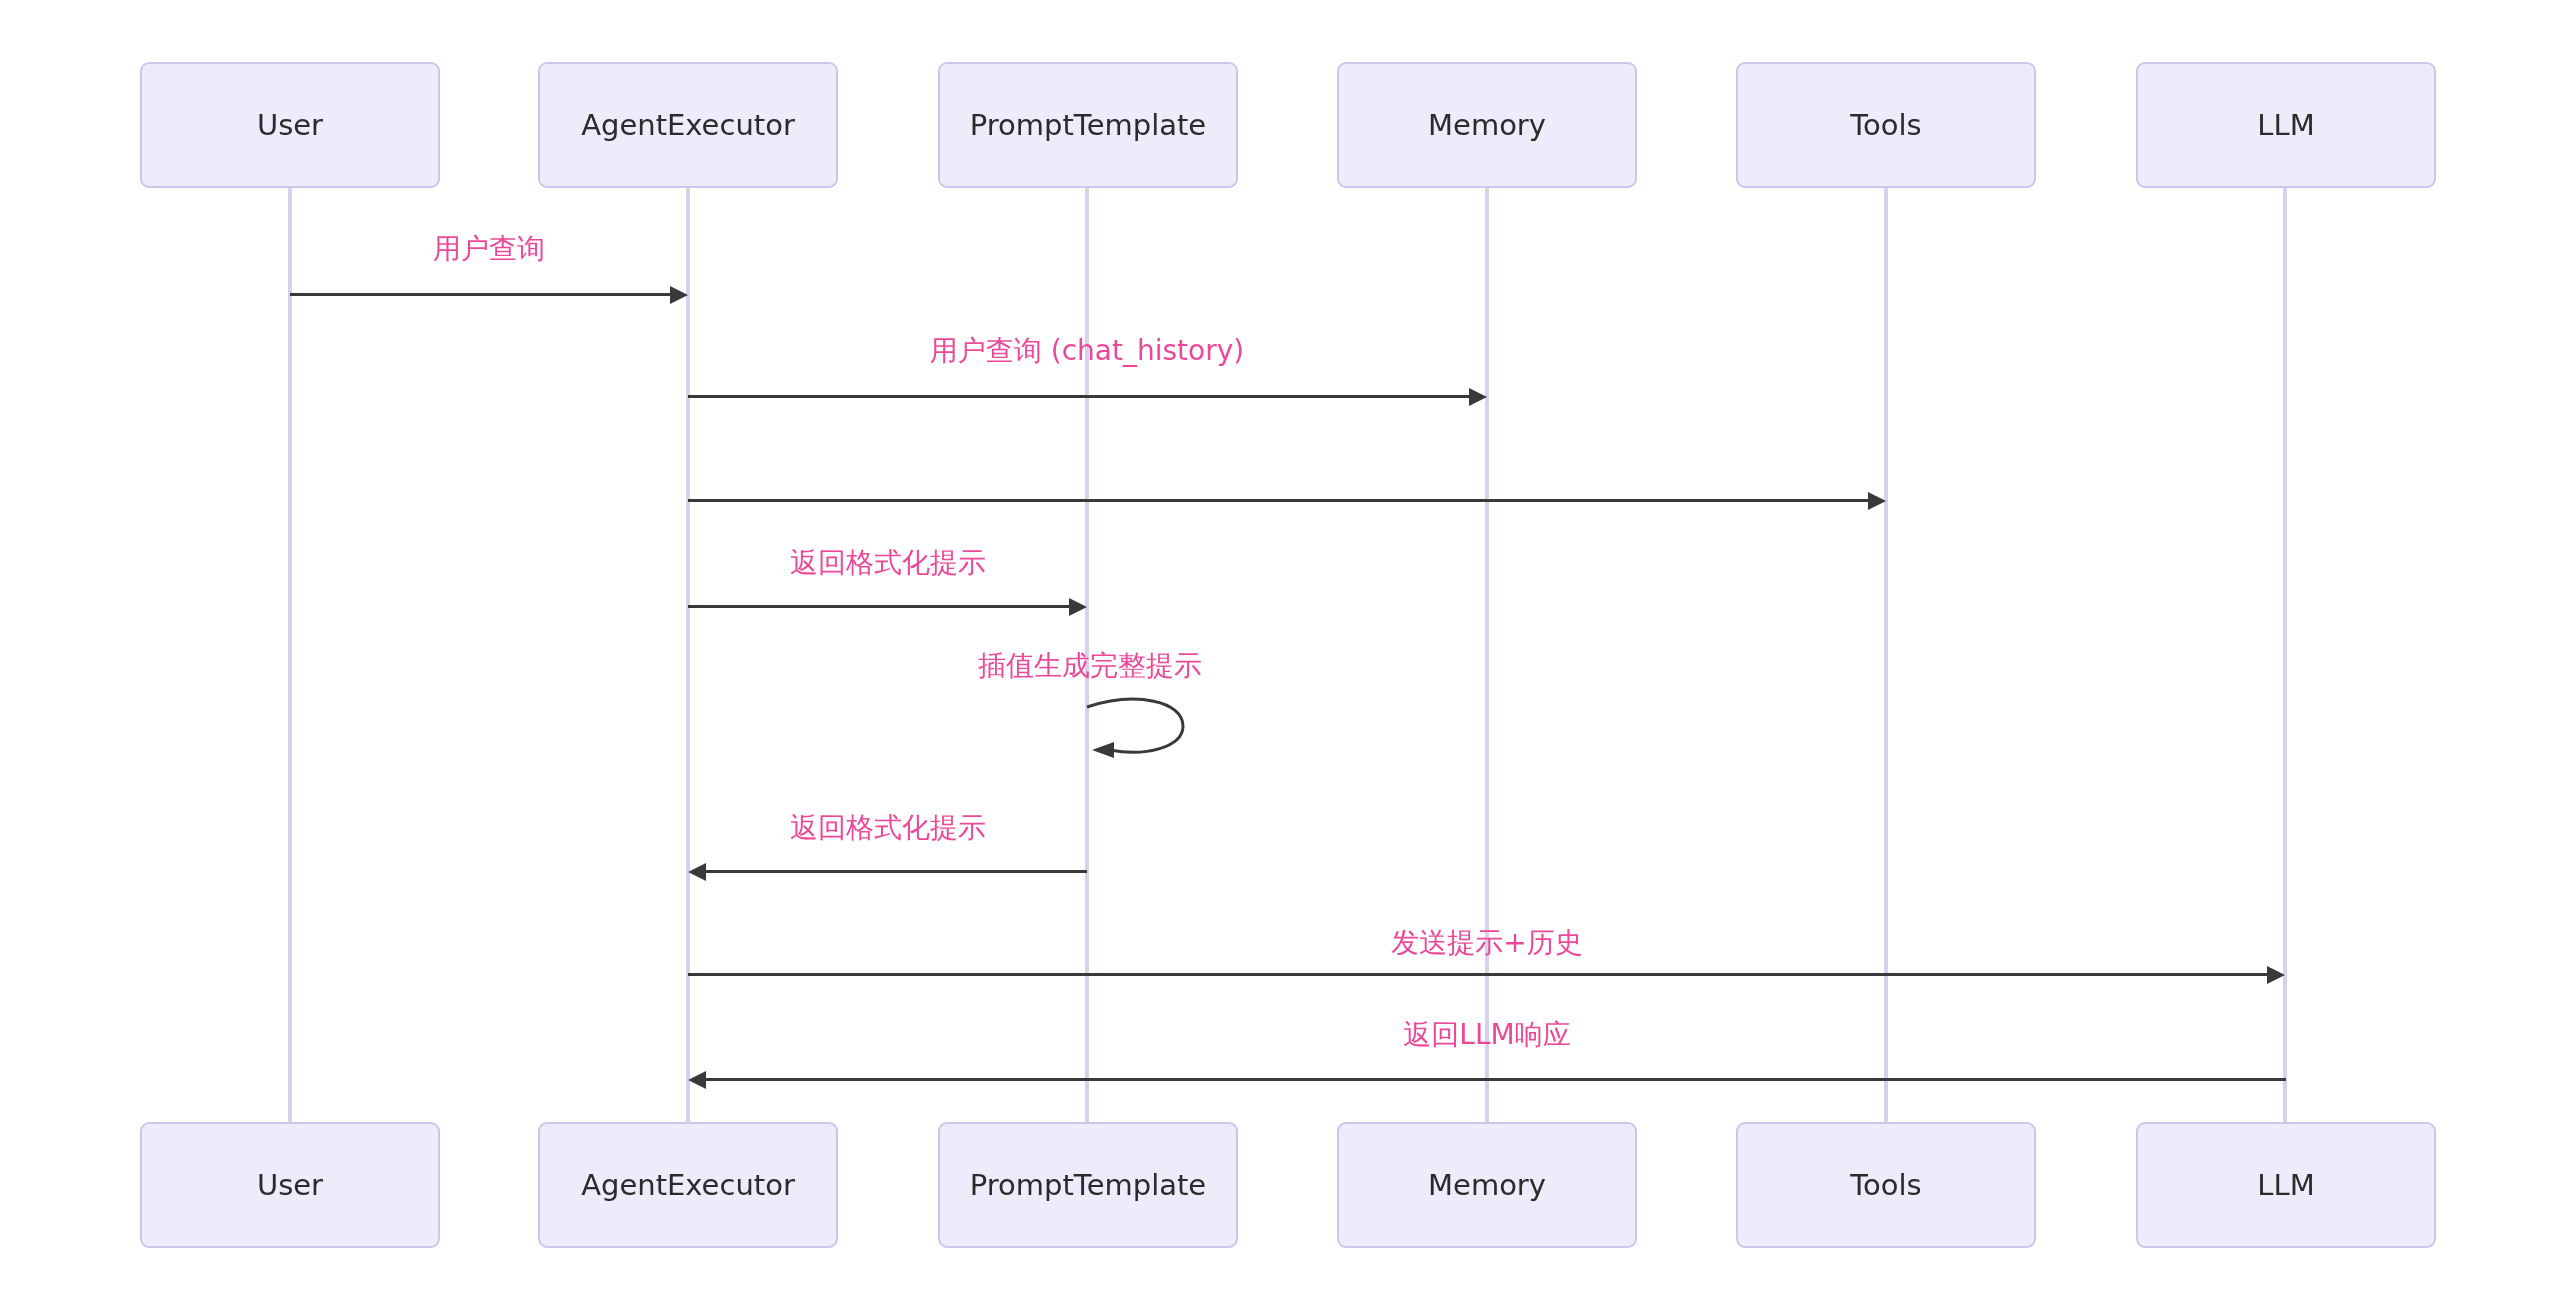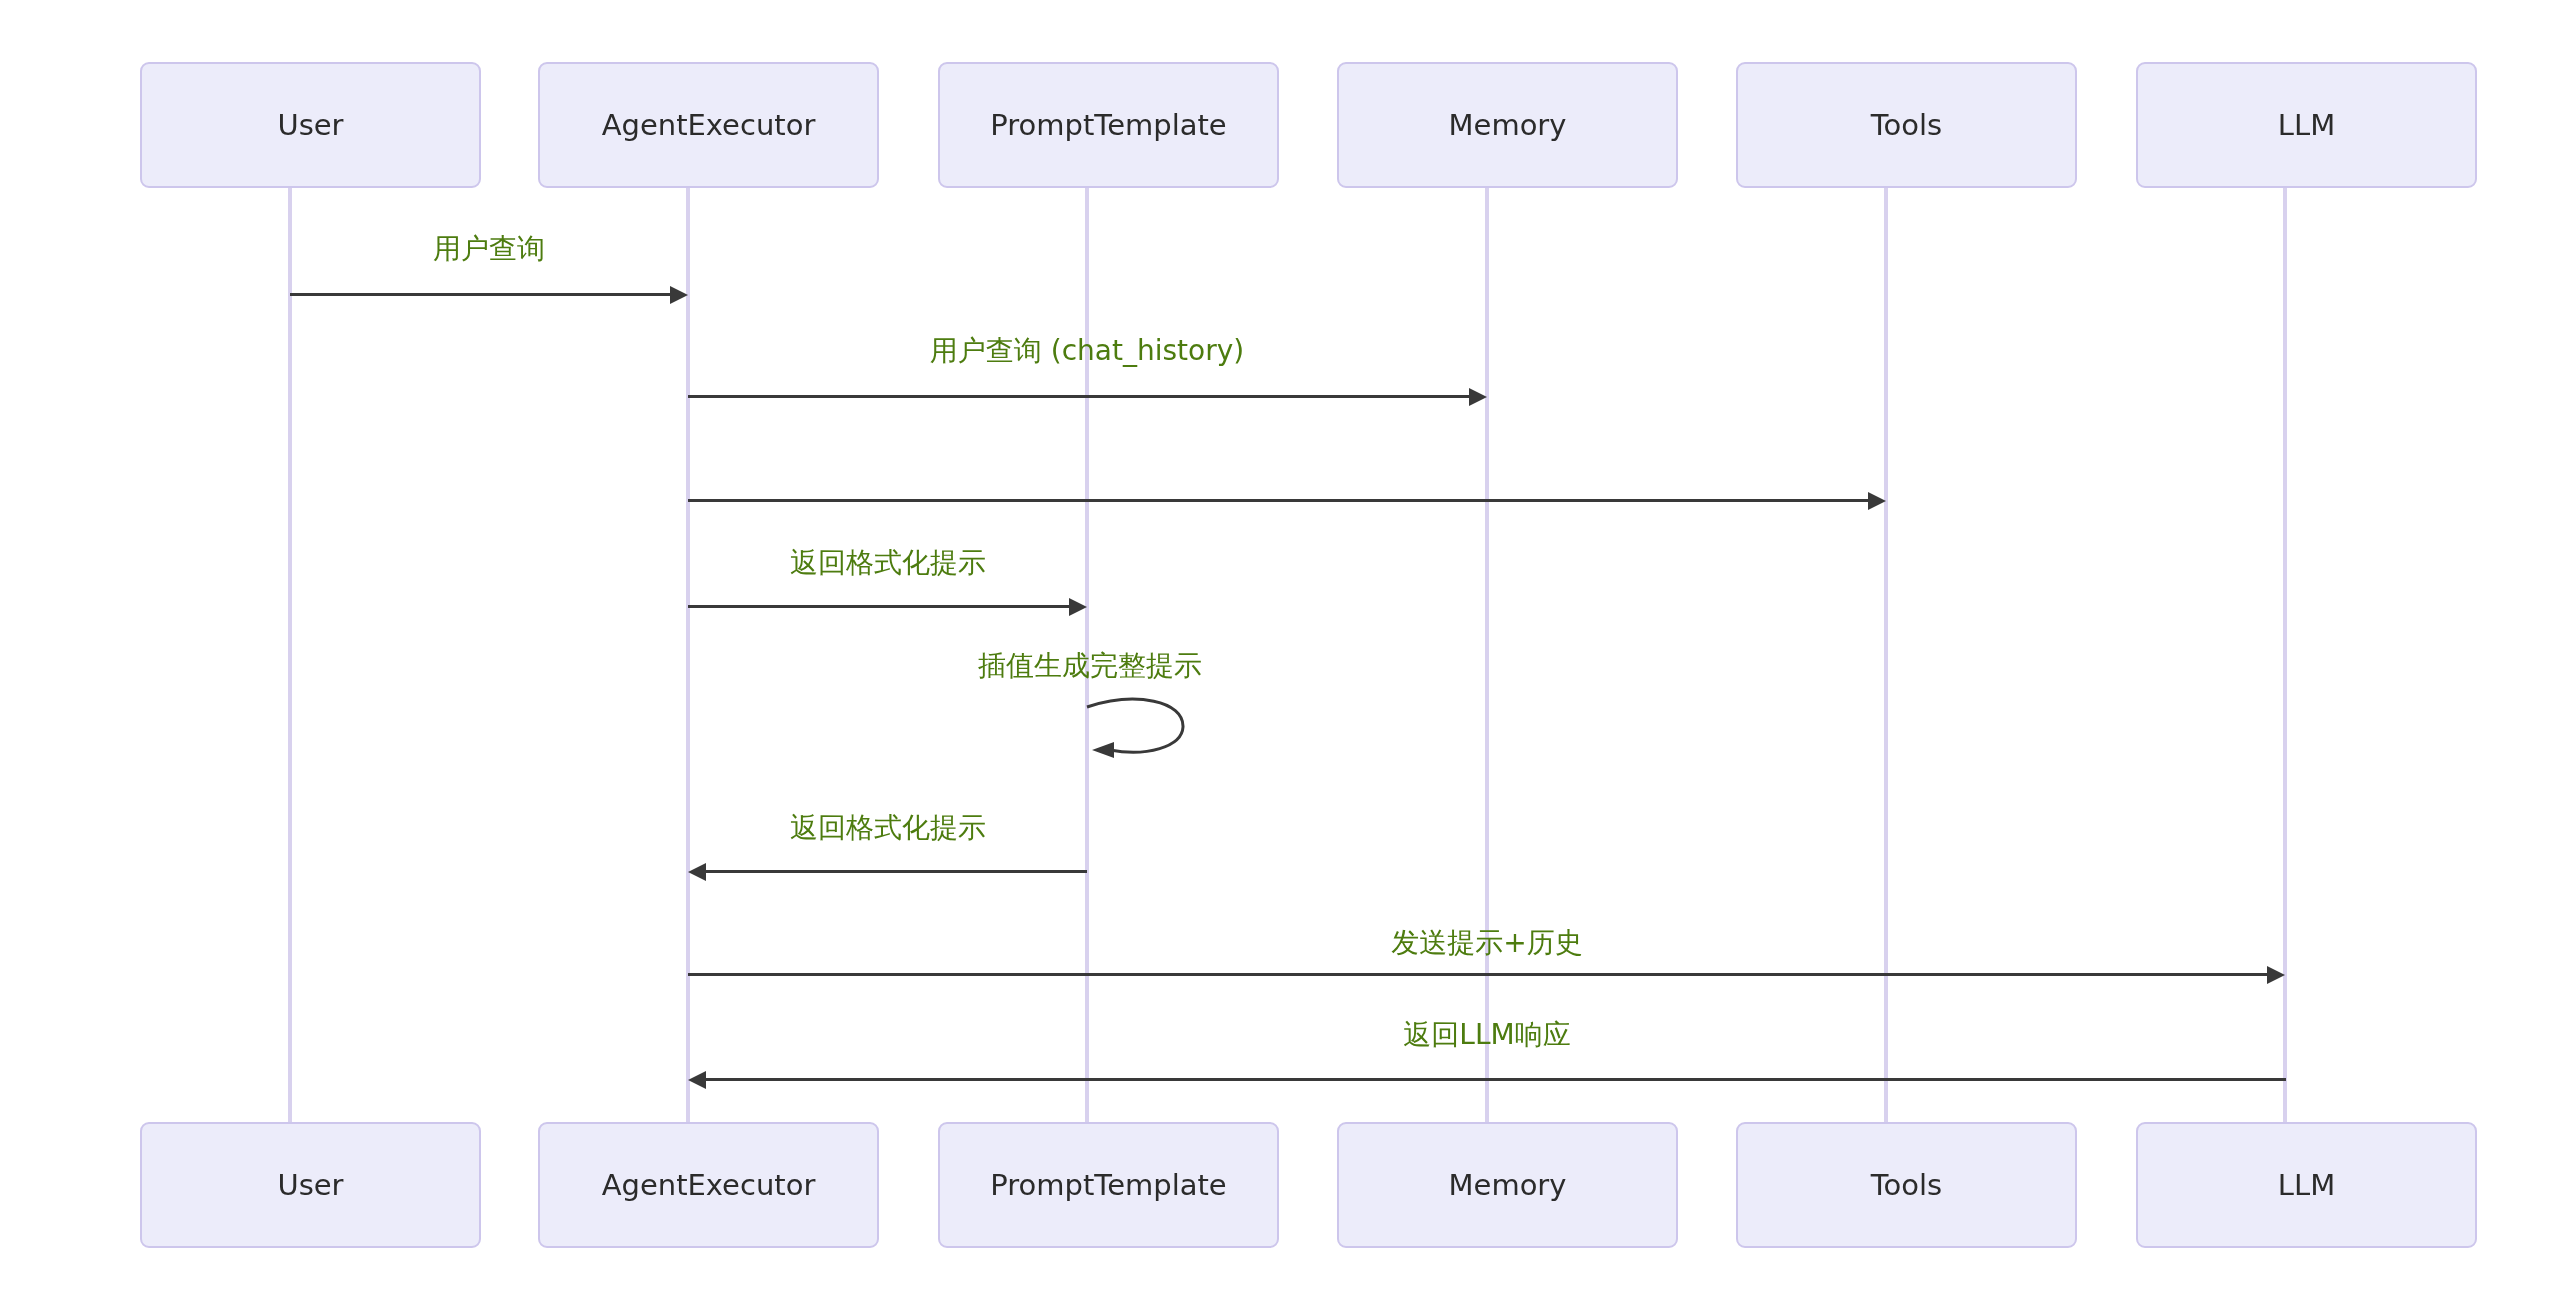--- a/index.html
+++ b/index.html
@@ -5,40 +5,40 @@
   html,body{margin:0;padding:0;background:#ffffff;}
   #stage{
     position:relative;
     width:2576px;height:1312px;
     background:#ffffff;
     font-family:"DejaVu Sans","Liberation Sans",sans-serif;
     overflow:hidden;
   }
   .actor-box{
     position:absolute;
-    width:341px;height:126px;
+    width:300px;height:126px;
     box-sizing:border-box;
     background:#ECECFA;
     border:2px solid #CDC6EC;
     border-radius:9px;
     display:flex;align-items:center;justify-content:center;
     font-size:29px;color:#2b2b2b;
     z-index:3;
   }
   .lifeline{
     position:absolute;
     width:4px;top:188px;height:935px;
     background:#D8D1EE;
     z-index:1;
   }
   .msg-label{
     position:absolute;
     transform:translateX(-50%);
     white-space:nowrap;
-    font-size:28px;color:#4d7c0f;
+    font-size:28px;color:#ec4899;
     z-index:4;
   }
   .msg-line{
     position:absolute;
     height:3px;background:#393939;
     z-index:2;
   }
   .head-right{
     position:absolute;width:0;height:0;
     border-top:9px solid transparent;

